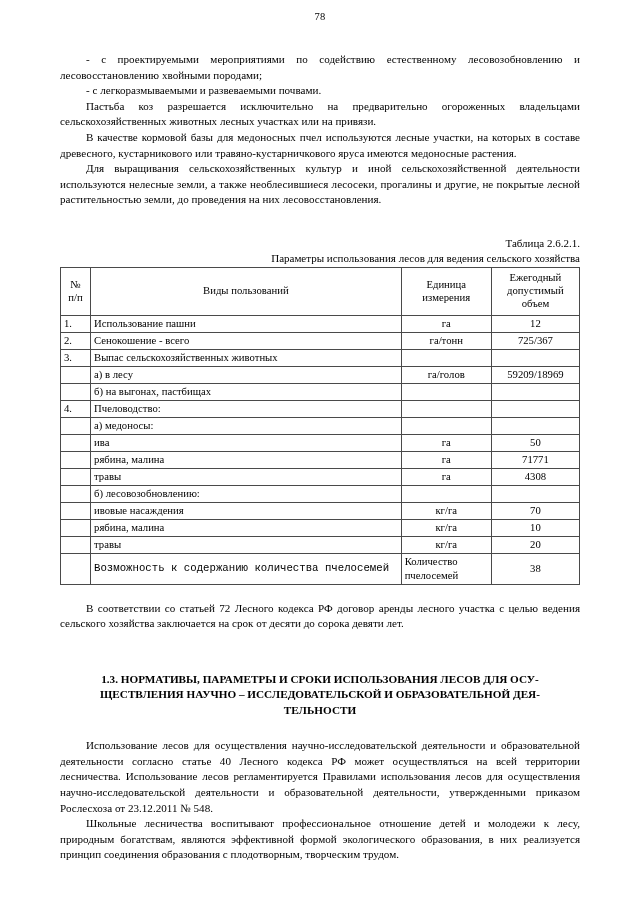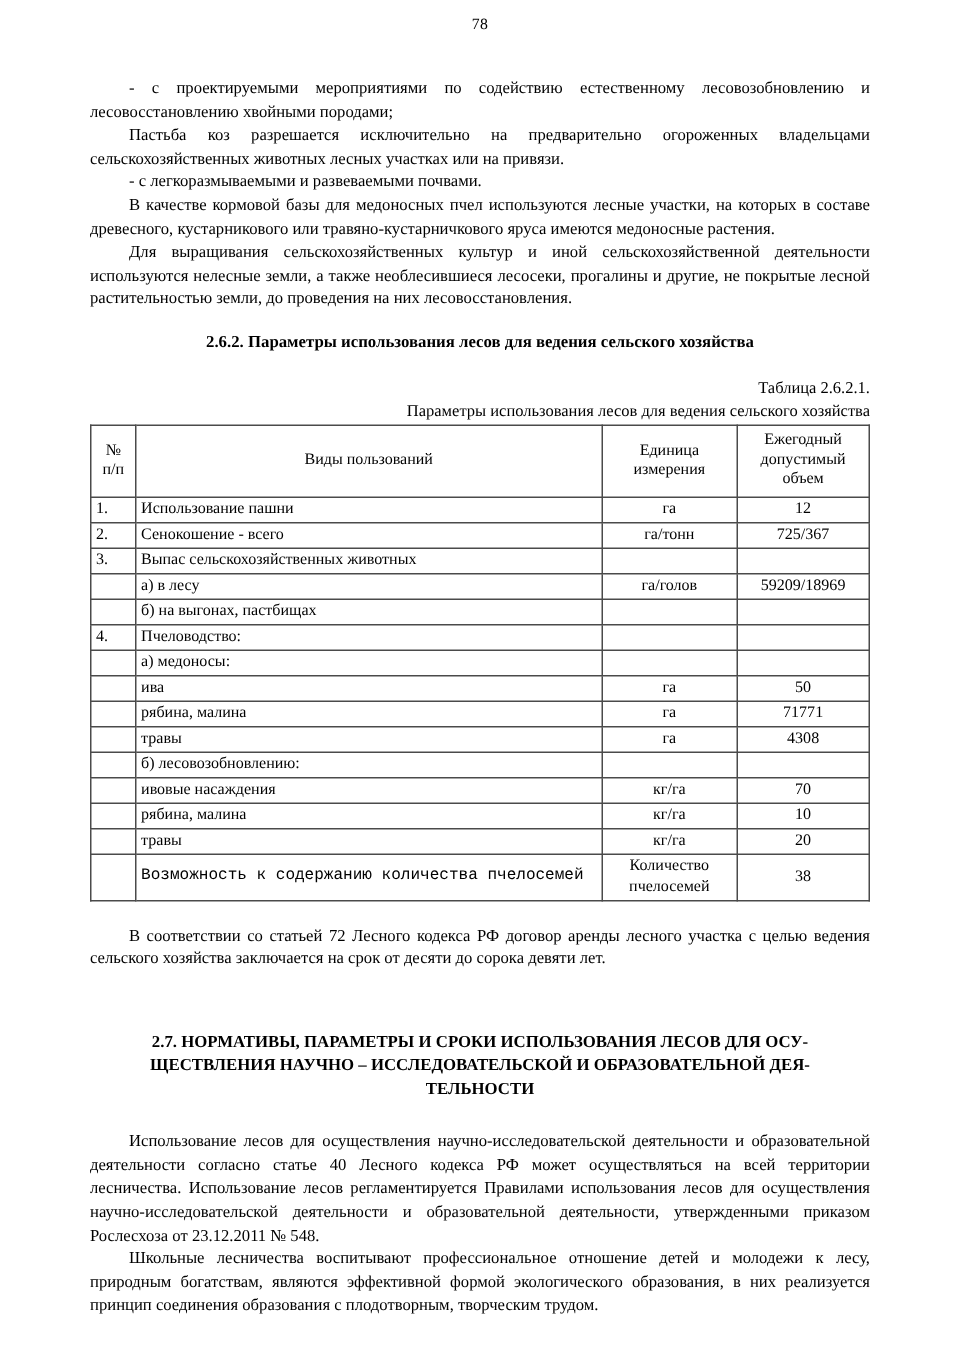--- a/index.html
+++ b/index.html
@@ -103,21 +103,21 @@
     text-align: center;
   }
   td.tall {
     height: 30px;
     vertical-align: top;
     padding-top: 1px;
     font-family: Liberation Mono, monospace;
   }
   td.tall-unit {
     vertical-align: top;
-    text-align: center;
+    text-align: left;
     padding-top: 1px;
   }
   td.tall-vol {
     vertical-align: top;
     text-align: center;
     padding-top: 1px;
   }
   .heading-block {
     font-size: 11.2px;
     font-weight: bold;
@@ -132,28 +132,27 @@
 
 <div class="page">
 
   <div class="page-number">78</div>
 
   <div class="content">
 
     <div class="spacer-12"></div>
 
     <p class="body-par">- с проектируемыми мероприятиями по содействию естественному лесовозобновлению и лесовосстановлению хвойными породами;</p>
+    <p class="body-par">- с легкоразмываемыми и развеваемыми почвами.</p>
     <p class="body-par">Пастьба коз разрешается исключительно на предварительно огороженных владельцами сельскохозяйственных животных лесных участках или на привязи.</p>
-    <p class="body-par">- с легкоразмываемыми и развеваемыми почвами.</p>
     <p class="body-par">В качестве кормовой базы для медоносных пчел используются лесные участки, на которых в составе древесного, кустарникового или травяно-кустарничкового яруса имеются медоносные растения.</p>
     <p class="body-par">Для выращивания сельскохозяйственных культур и иной сельскохозяйственной деятельности используются нелесные земли, а также необлесившиеся лесосеки, прогалины и другие, не покрытые лесной растительностью земли, до проведения на них лесовосстановления.</p>
 
     <div class="spacer-12"></div>
 
-    <p class="sec-heading">2.6.2. Параметры использования лесов для ведения сельского хозяйства</p>
 
     <div class="spacer-16"></div>
 
     <p class="table-label">Таблица 2.6.2.1.</p>
     <p class="table-caption">Параметры использования лесов для ведения сельского хозяйства</p>
 
     <table class="params">
       <colgroup>
         <col class="c-num">
         <col class="c-type">
@@ -276,21 +275,21 @@
     </table>
 
     <div class="spacer-16"></div>
 
     <p class="body-par">В соответствии со статьей 72 Лесного кодекса РФ договор аренды лесного участка с целью ведения сельского хозяйства заключается на срок от десяти до сорока девяти лет.</p>
 
     <div class="spacer-24"></div>
     <div class="spacer-16"></div>
 
     <div class="heading-block">
-      <div>2.7. НОРМАТИВЫ, ПАРАМЕТРЫ И СРОКИ ИСПОЛЬЗОВАНИЯ ЛЕСОВ ДЛЯ ОСУ-</div>
+      <div>1.3. НОРМАТИВЫ, ПАРАМЕТРЫ И СРОКИ ИСПОЛЬЗОВАНИЯ ЛЕСОВ ДЛЯ ОСУ-</div>
       <div>ЩЕСТВЛЕНИЯ НАУЧНО – ИССЛЕДОВАТЕЛЬСКОЙ И ОБРАЗОВАТЕЛЬНОЙ ДЕЯ-</div>
       <div>ТЕЛЬНОСТИ</div>
     </div>
 
     <div class="spacer-20"></div>
 
     <p class="body-par">Использование лесов для осуществления научно-исследовательской деятельности и образовательной деятельности согласно статье 40 Лесного кодекса РФ может осуществляться на всей территории лесничества. Использование лесов регламентируется Правилами использования лесов для осуществления научно-исследовательской деятельности и образовательной деятельности, утвержденными приказом Рослесхоза от 23.12.2011 № 548.</p>
     <p class="body-par">Школьные лесничества воспитывают профессиональное отношение детей и молодежи к лесу, природным богатствам, являются эффективной формой экологического образования, в них реализуется принцип соединения образования с плодотворным, творческим трудом.</p>
 
   </div>

